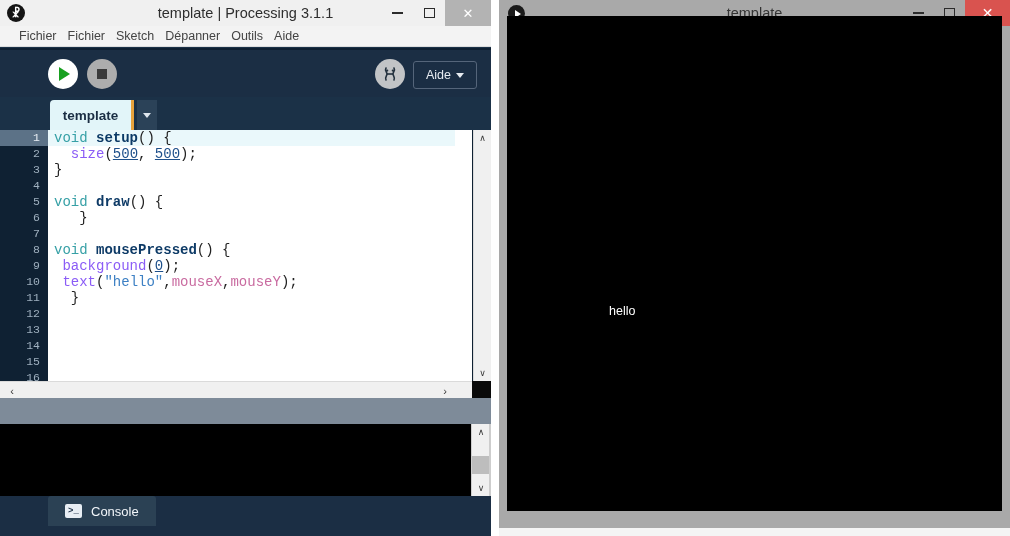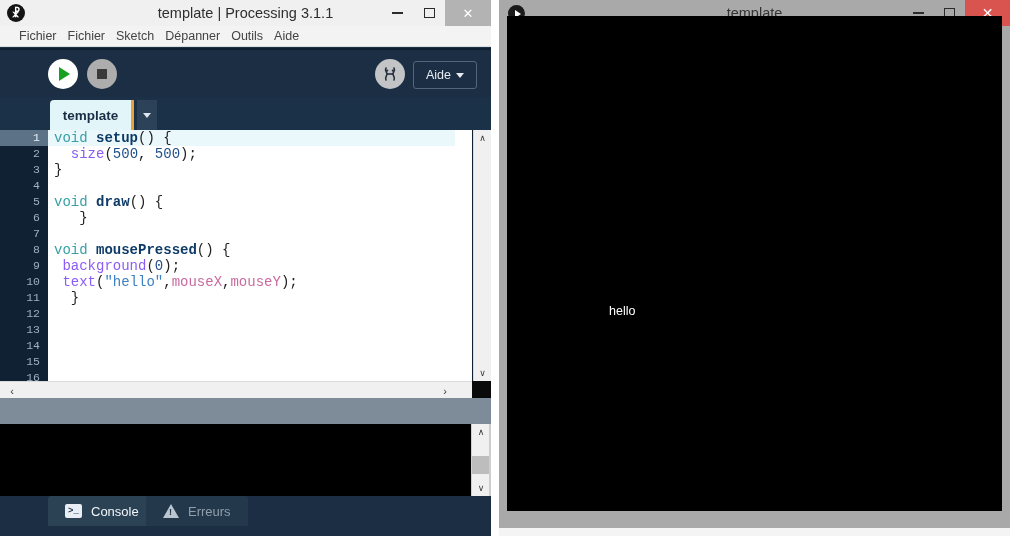--- a/index.html
+++ b/index.html
@@ -209,21 +209,21 @@
     white-space: pre;
     font-family: "Liberation Mono", monospace;
     font-size: 14px;
     color: #222222;
     padding-left: 6px;
   }
   .code-line.current { background: #eaf8fb; }
   .tok-key   { color: #36a0a6; }
   .tok-fn    { color: #0d3a66; font-weight: bold; }
   .tok-call  { color: #8b5cf6; }
-  .tok-num   { color: #1d4f8a; }
+  .tok-num   { color: #1d4f8a; text-decoration: underline; }
   .tok-str   { color: #3d80c4; }
   .tok-var   { color: #c96ba0; }
   .tok-plain { color: #222222; }
 
   .ed-vscroll {
     position: absolute; right: 0; top: 0;
     width: 17px; height: 251px;
     background: #f0f0f0;
     border-left: 1px solid #dadada;
   }
@@ -524,24 +524,20 @@
     <div class="thumb"></div>
     <div class="arrow bottom">∨</div>
   </div>
   <div class="con-edge"></div>
 
   <div class="console-tabs">
     <div class="ctab active">
       <span class="con-icon">&gt;_</span>
       <span>Console</span>
     </div>
-    <div class="ctab inactive">
-      <span class="warn-icon"></span>
-      <span>Erreurs</span>
-    </div>
   </div>
   <div class="pde-bottom-edge"></div>
 </div>
 
 <div class="right-gap"></div>
 
 <div id="sketch-window">
   <div class="sk-titlebar">
     <div class="sk-appicon">
         <span class="tri"></span>

